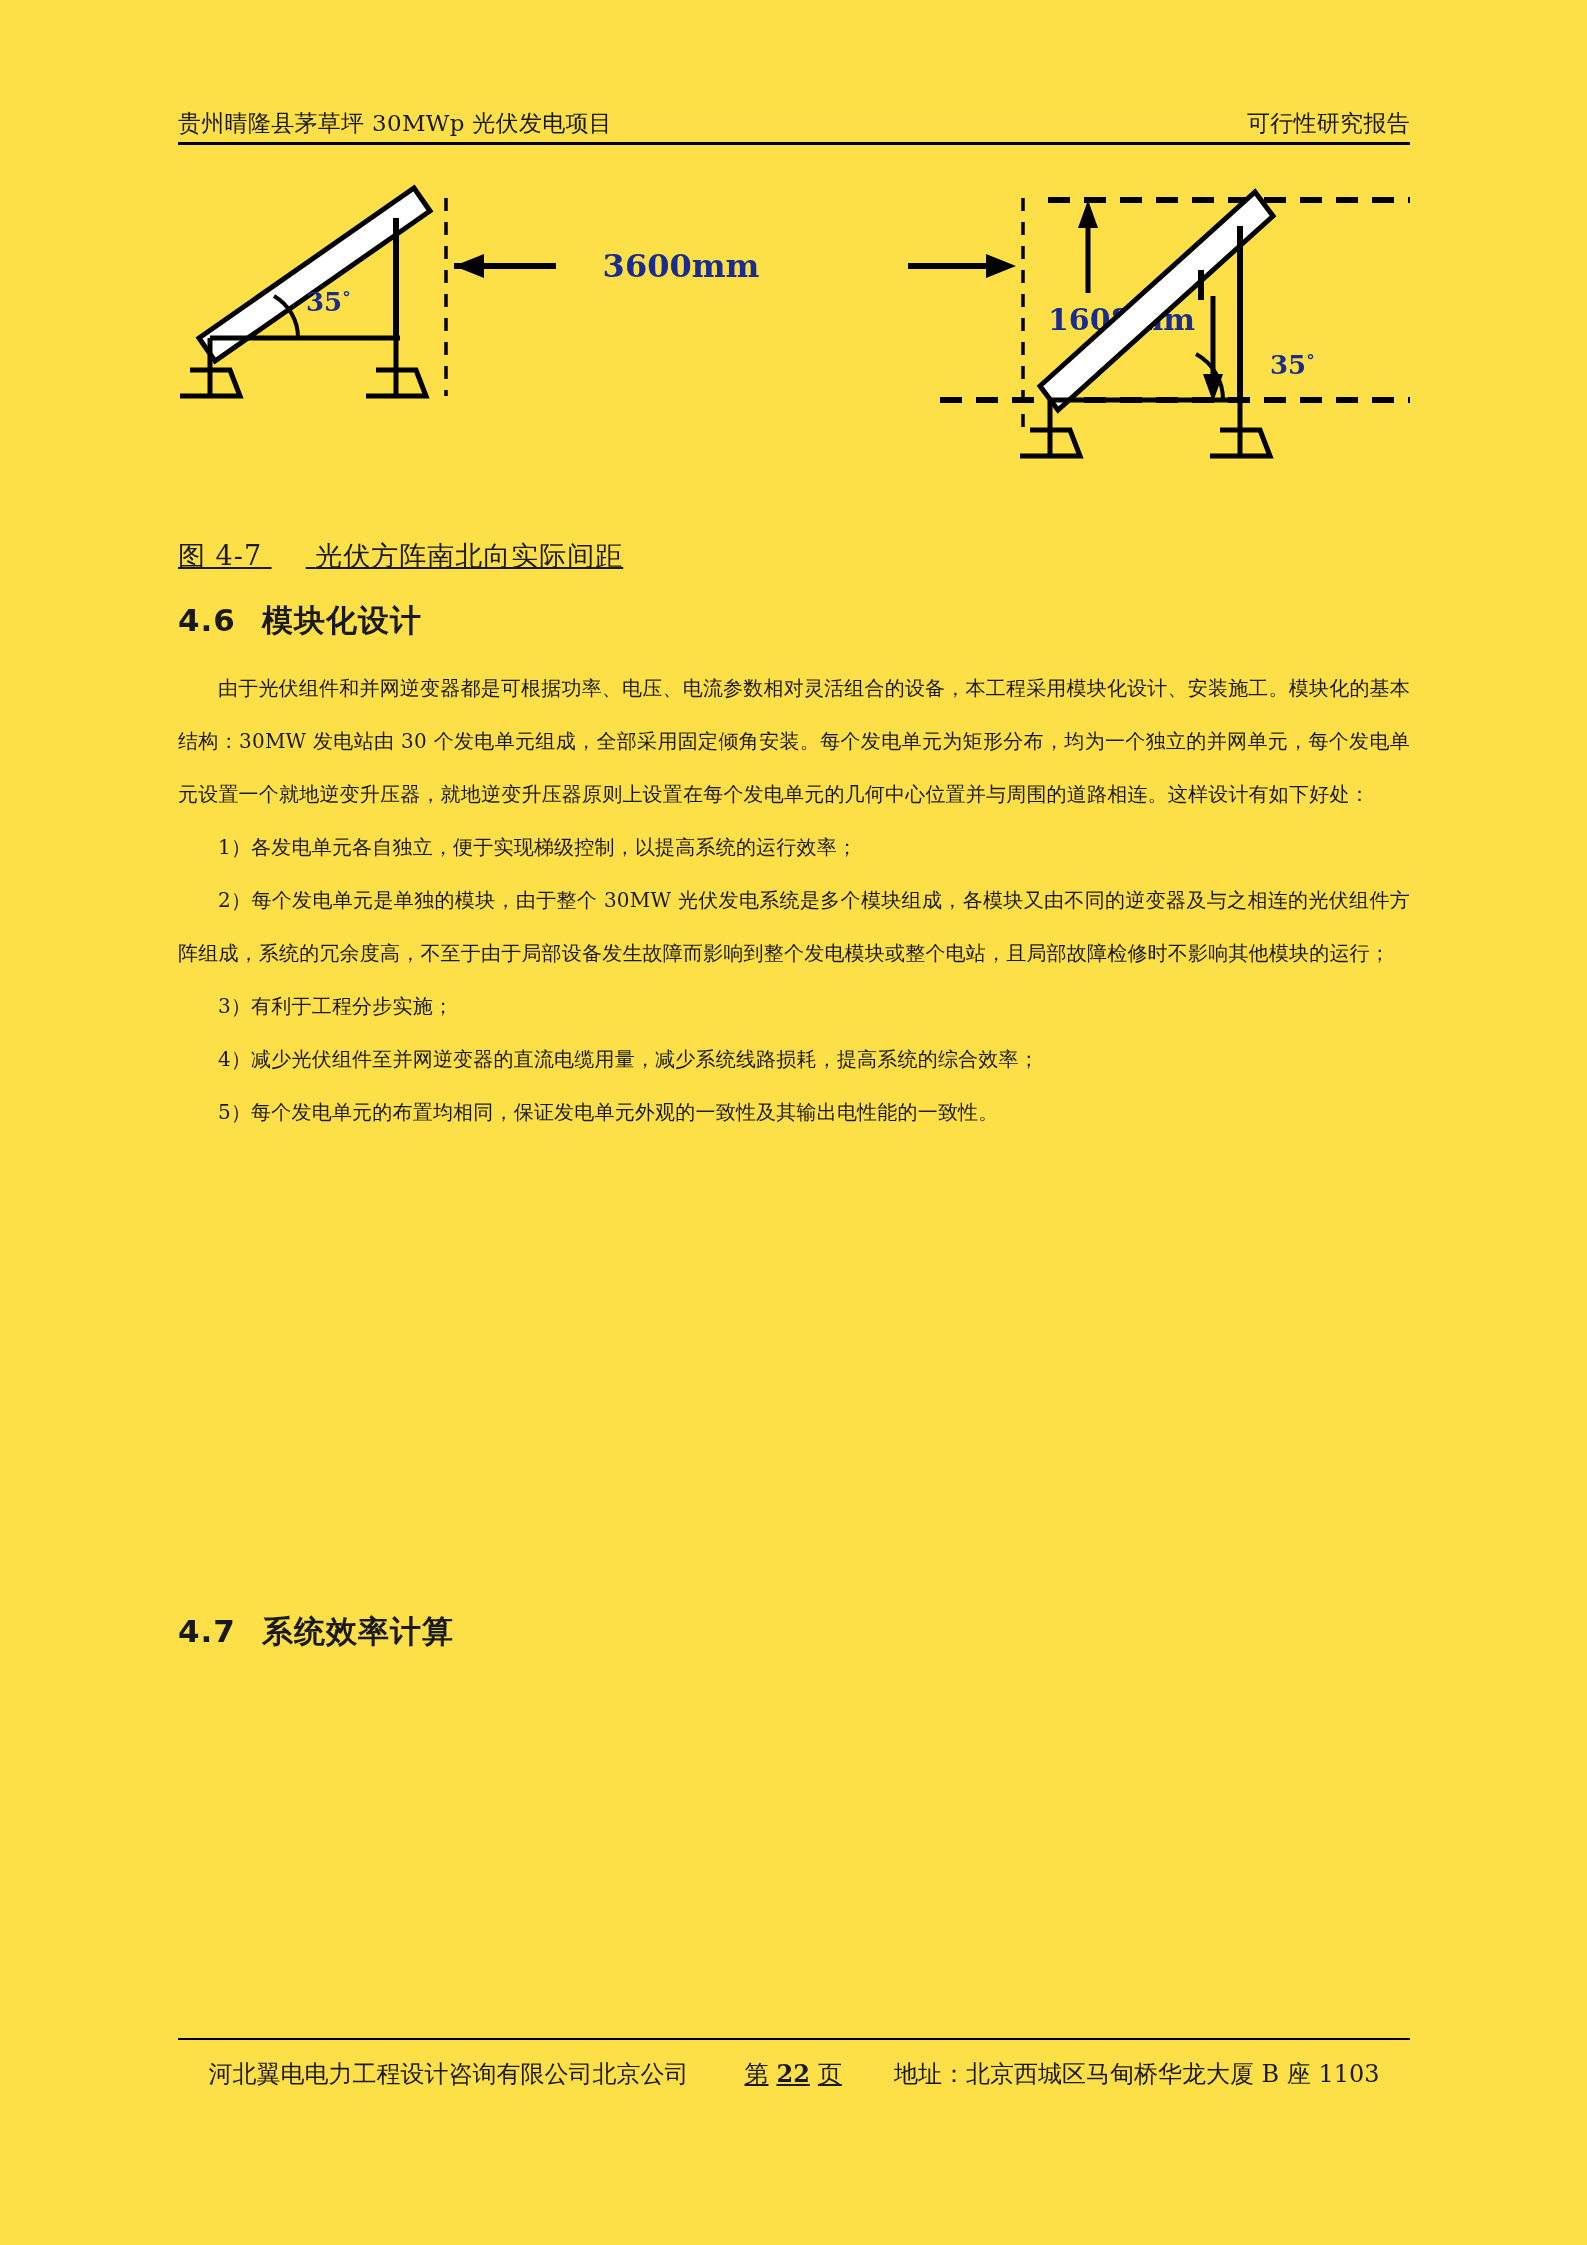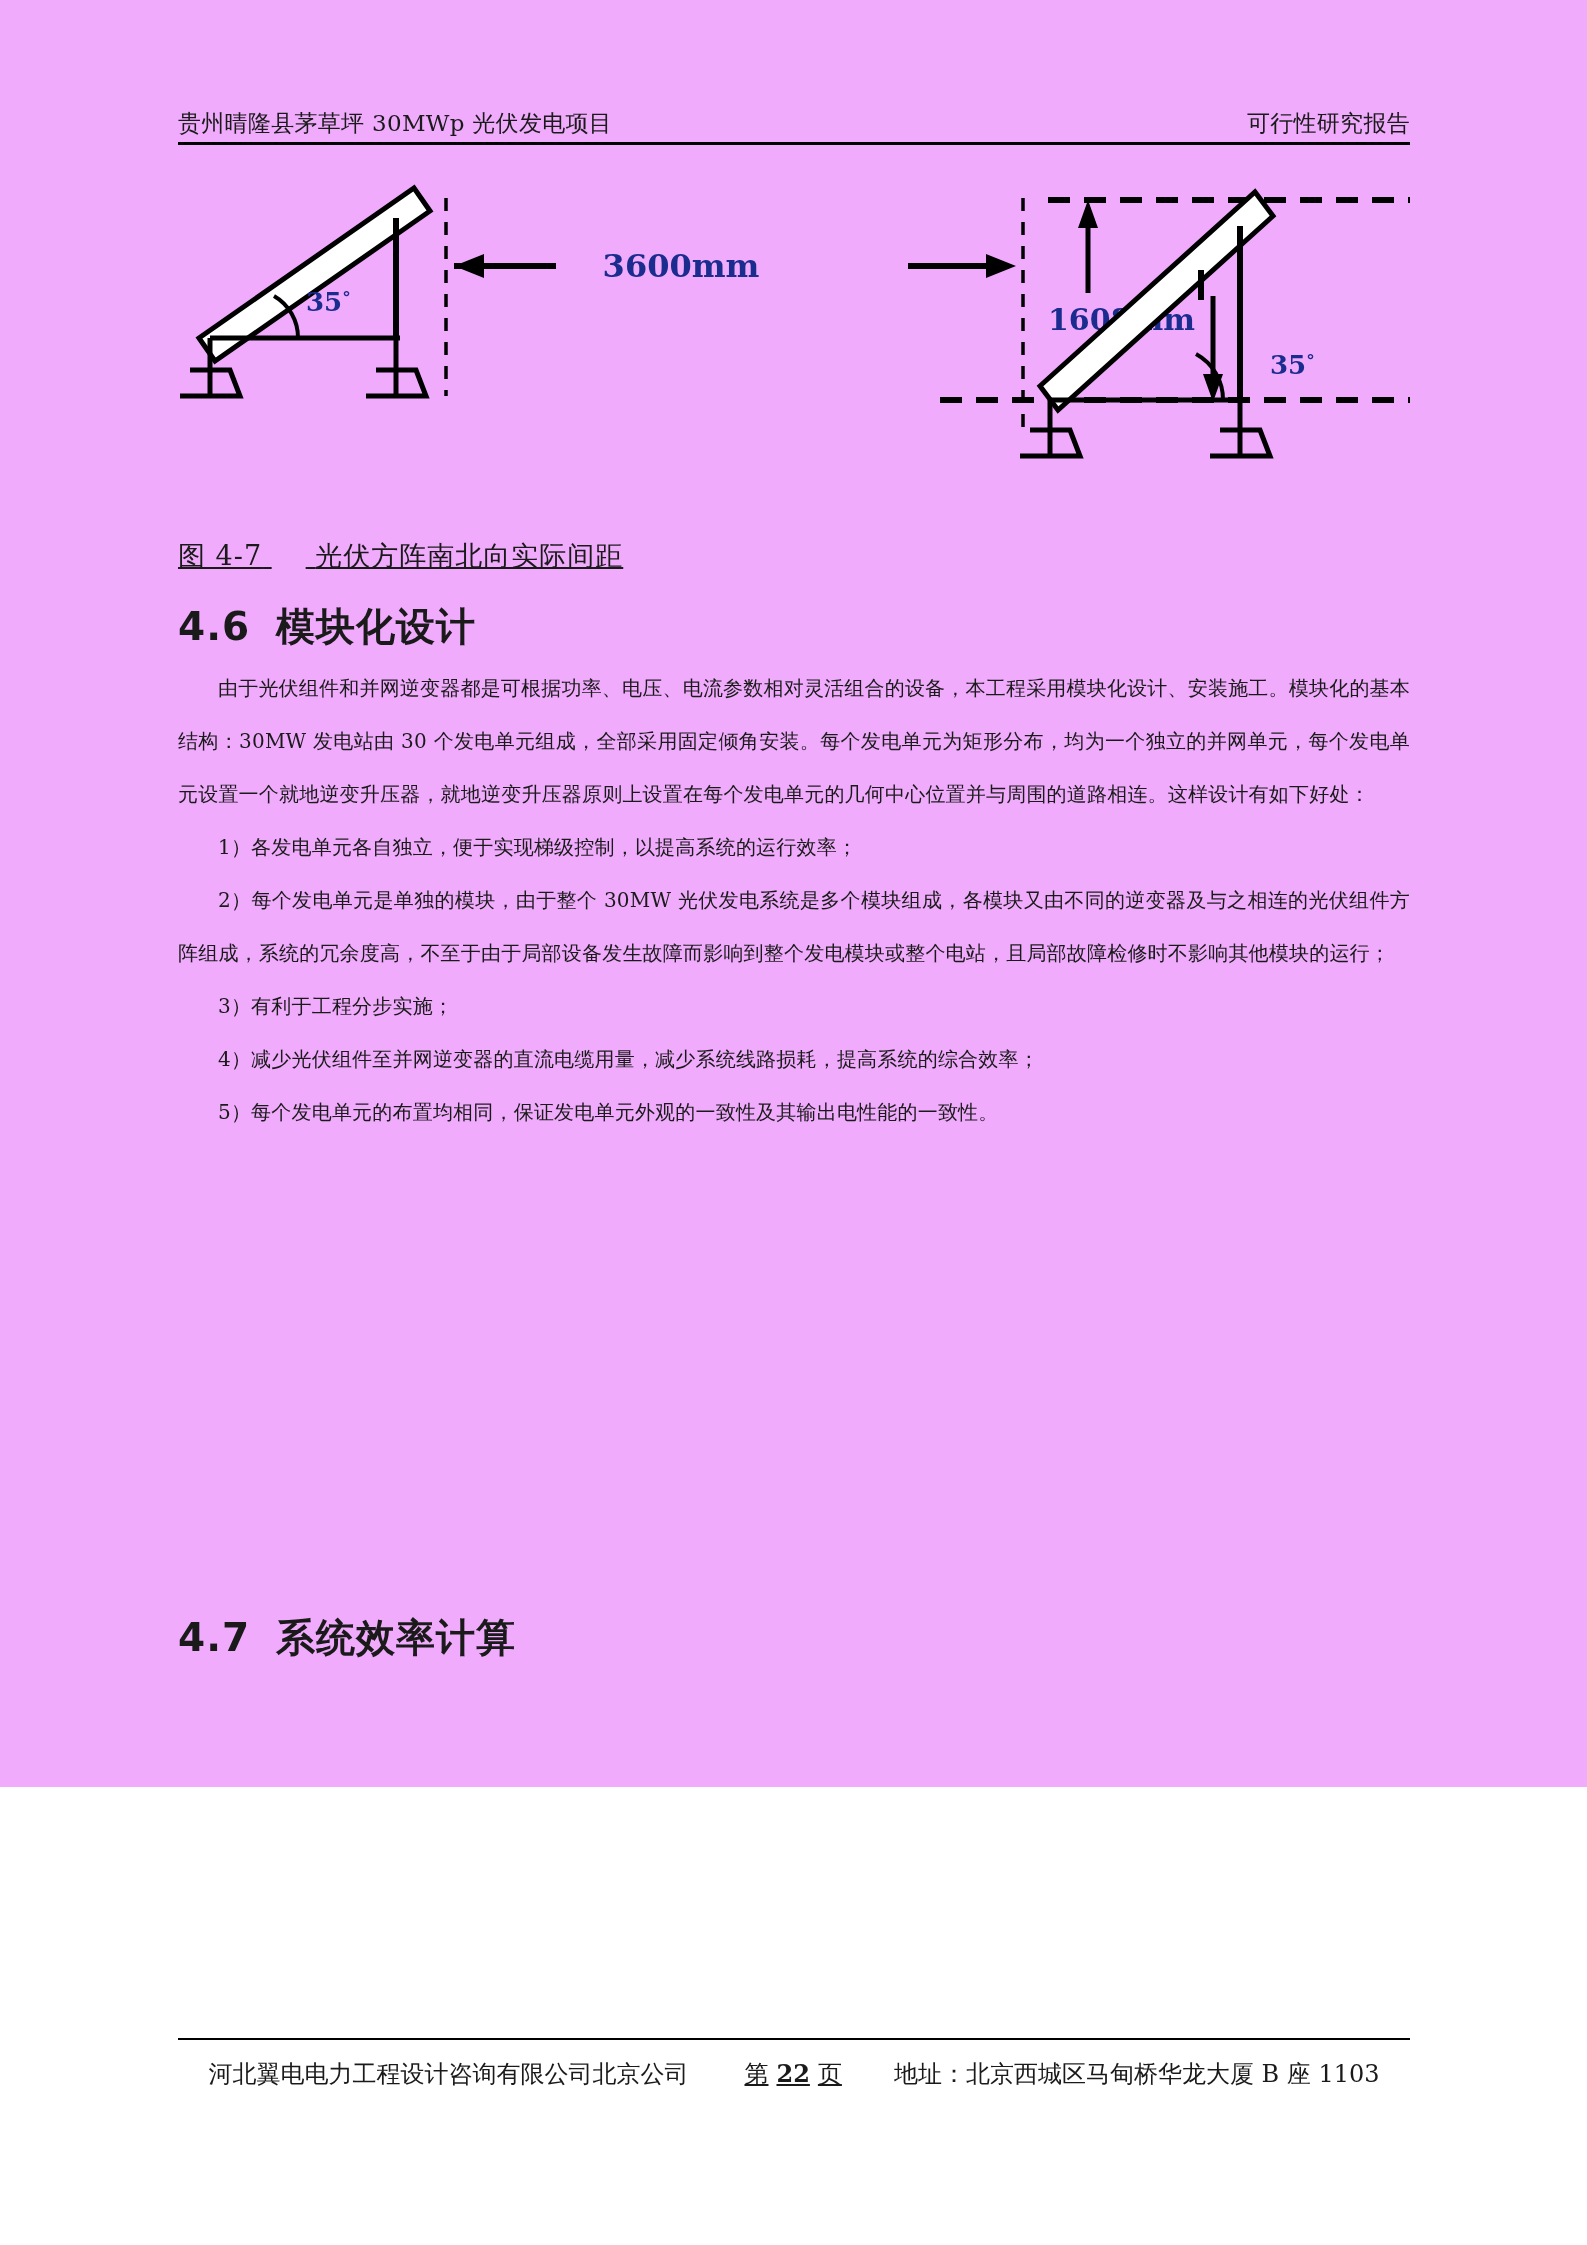--- a/index.html
+++ b/index.html
@@ -12,22 +12,22 @@
     height: 2245px;
     font-family: "DejaVu Serif", "Liberation Serif", serif;
     color: #1a1a1a;
     position: relative;
     overflow: hidden;
   }
   .page {
     position: absolute;
     left: 0; top: 0;
     width: 1587px;
-    height: 1787px;
-    background: #f0abfc;
+    height: 2245px;
+    background: #fde047;
   }
 
   
   .header {
     position: absolute;
     left: 178px;
     top: 108px;
     width: 1232px;
     display: flex;
     justify-content: space-between;
@@ -68,21 +68,21 @@
     letter-spacing: 1px;
     text-decoration: underline;
   }
 
   
   .h2 {
     position: absolute;
     left: 178px;
     font-family: "DejaVu Sans", "Liberation Sans", sans-serif;
     font-weight: bold;
-    font-size: 39px;
+    font-size: 31px;
     letter-spacing: 1px;
     white-space: nowrap;
   }
   .h2 .num { margin-right: 26px; }
 
   .body {
     position: absolute;
     left: 178px;
     width: 1232px;
     font-size: 20px;

